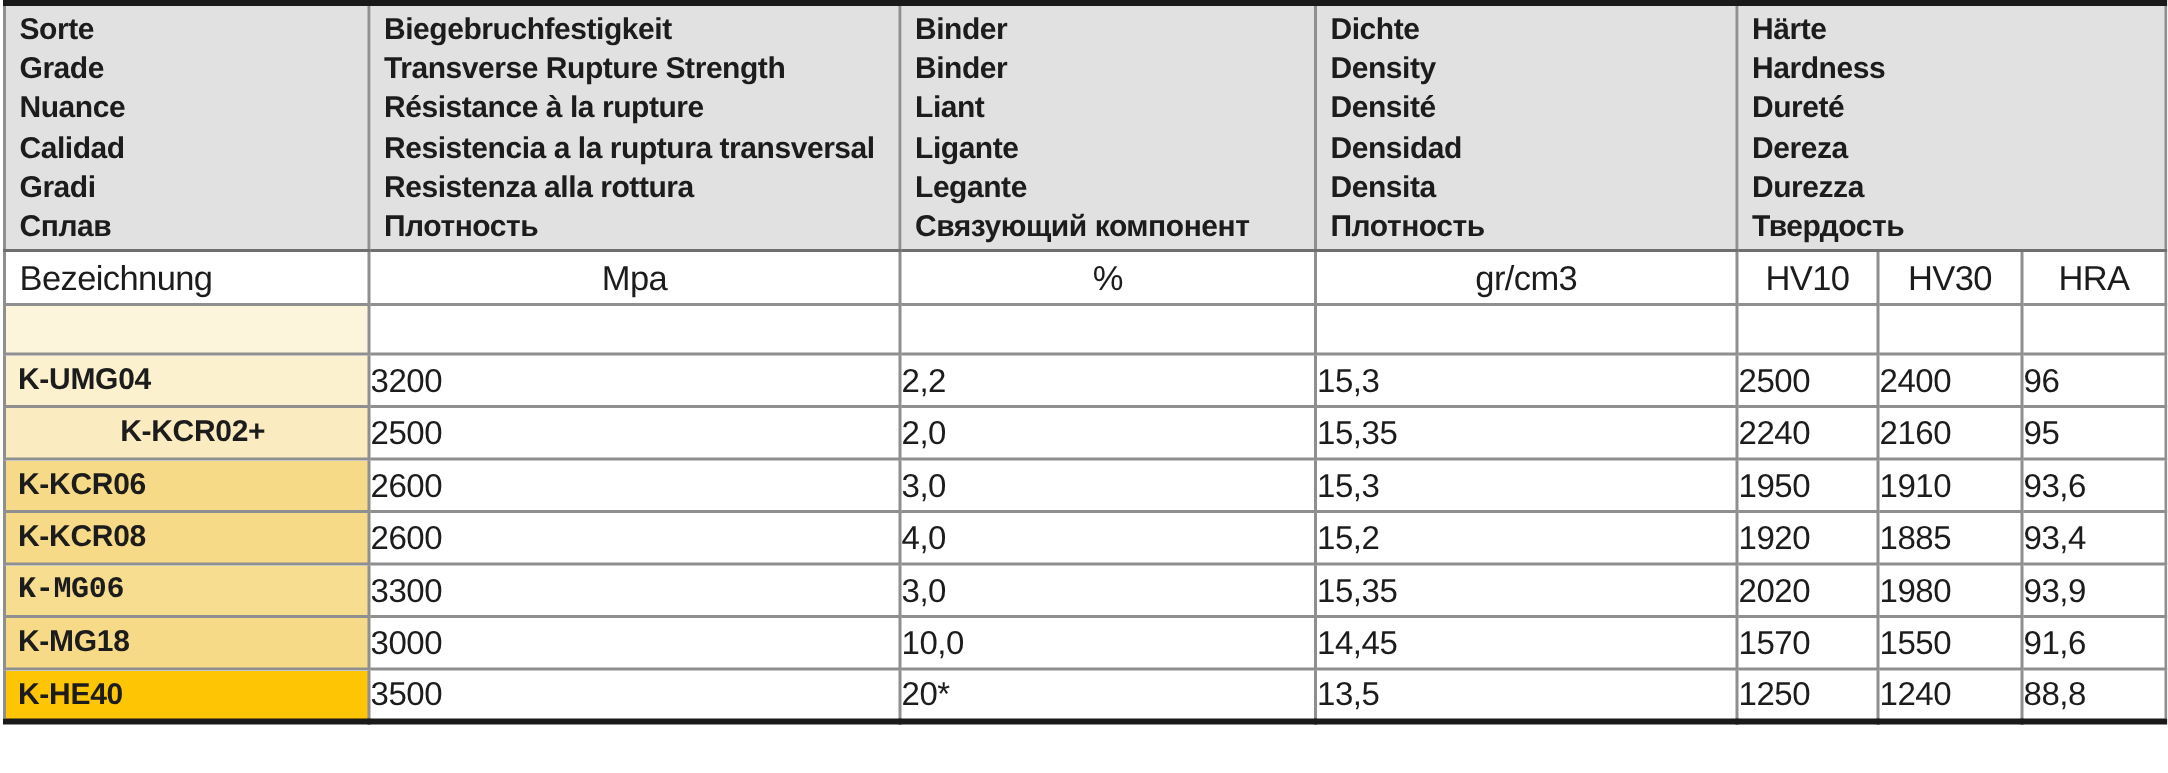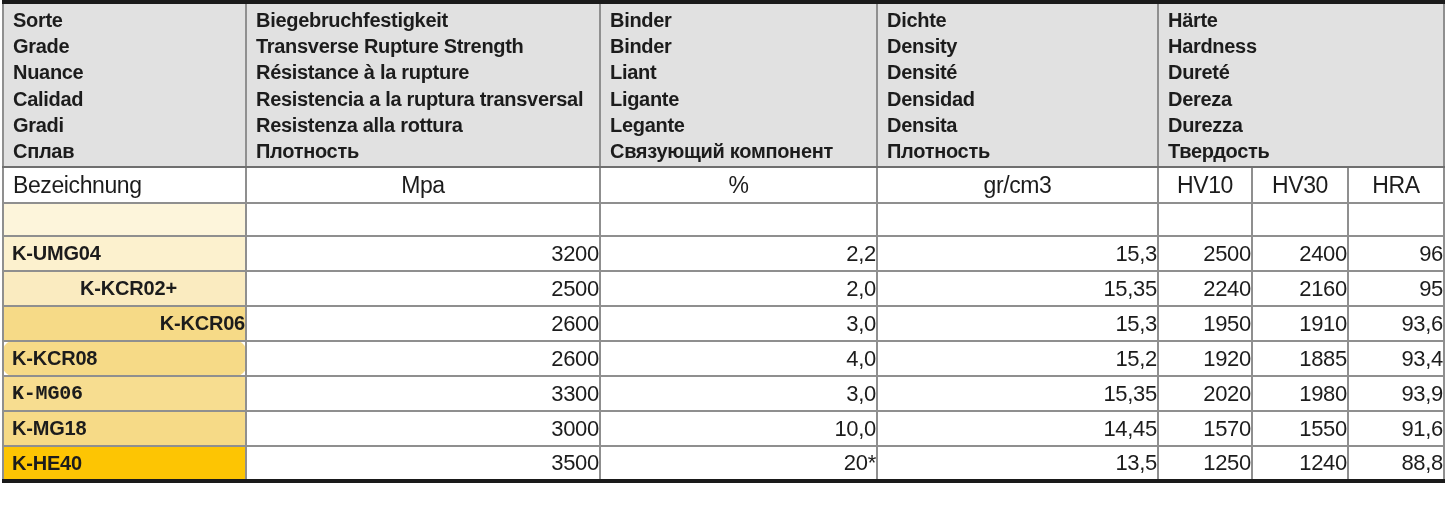--- a/index.html
+++ b/index.html
@@ -57,21 +57,21 @@
     border-radius: 14px;
   }
   tr.units-row th.designation {
     text-align: left;
     padding-left: 9px;
   }
   
   tbody td {
     font-size: 22px;
     letter-spacing: -0.3px;
-    text-align: right;
+    text-align: left;
     vertical-align: middle;
     height: 35px;
     background: #ffffff;
     padding: 0;
   }
   tbody td.grade-cell {
     text-align: left;
     padding-left: 8px;
     font-weight: bold;
     font-size: 20px;
@@ -159,30 +159,30 @@
       <tr>
         <td class="grade-cell" style="background: rgb(250, 235, 192); text-align: center;">K-KCR02+</td>
         <td>2500</td>
         <td>2,0</td>
         <td>15,35</td>
         <td>2240</td>
         <td>2160</td>
         <td>95</td>
       </tr>
       <tr>
-        <td class="grade-cell" style="background: rgb(246, 218, 135); text-align: right;">K-KCR06</td>
+        <td class="grade-cell" style="background: rgb(246, 218, 135);">K-KCR06</td>
         <td>2600</td>
         <td>3,0</td>
         <td>15,3</td>
         <td>1950</td>
         <td>1910</td>
         <td>93,6</td>
       </tr>
       <tr>
-        <td class="grade-cell" style="background: rgb(246, 218, 135); border-radius: 10px;">K-KCR08</td>
+        <td class="grade-cell" style="background: rgb(246, 218, 135);">K-KCR08</td>
         <td>2600</td>
         <td>4,0</td>
         <td>15,2</td>
         <td>1920</td>
         <td>1885</td>
         <td>93,4</td>
       </tr>
       <tr>
         <td class="grade-cell" style="background: rgb(247, 221, 144); font-family: Liberation Mono, monospace;">K-MG06</td>
         <td>3300</td>

